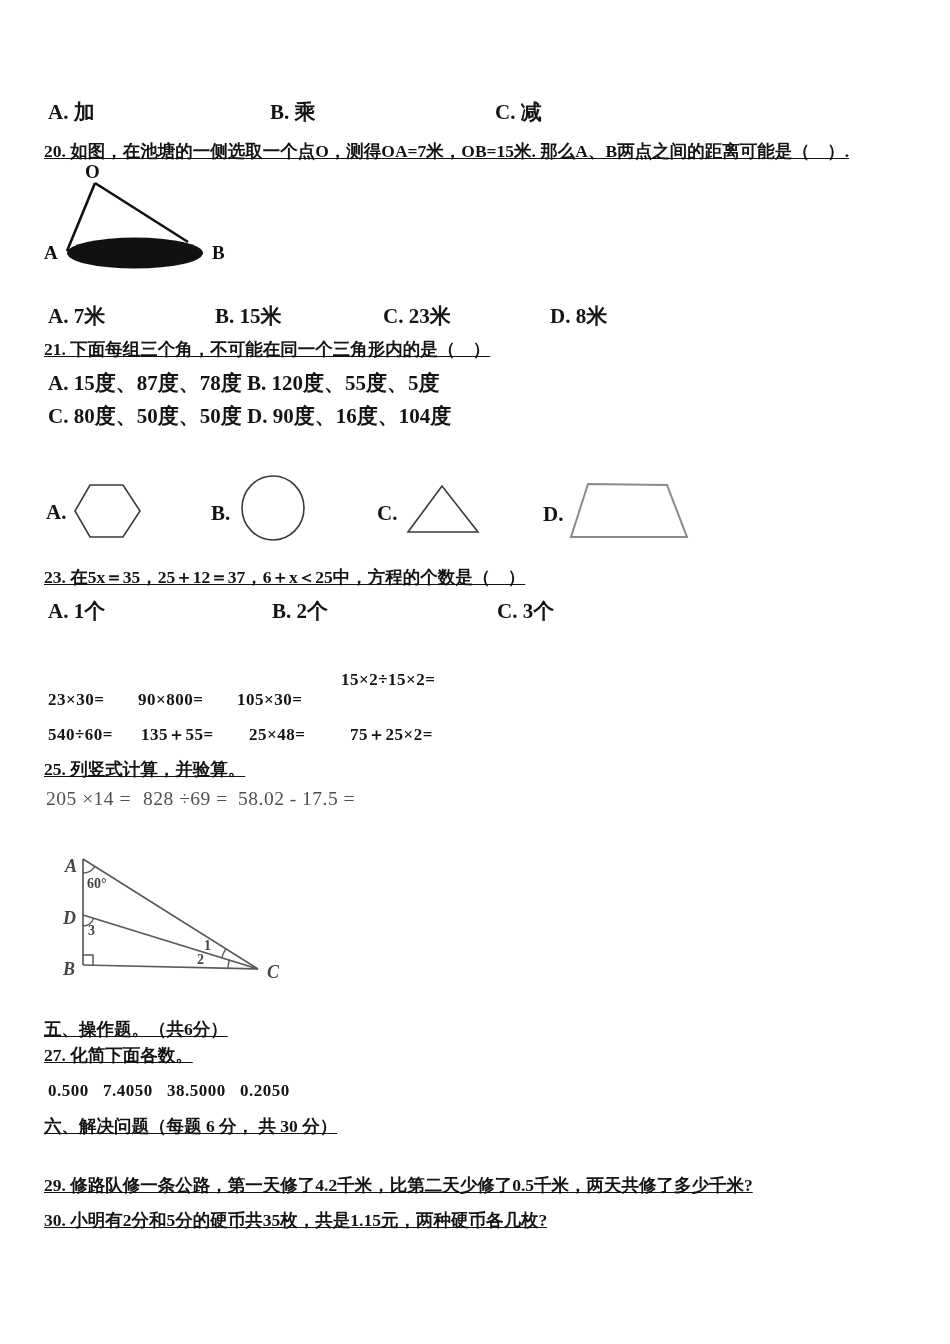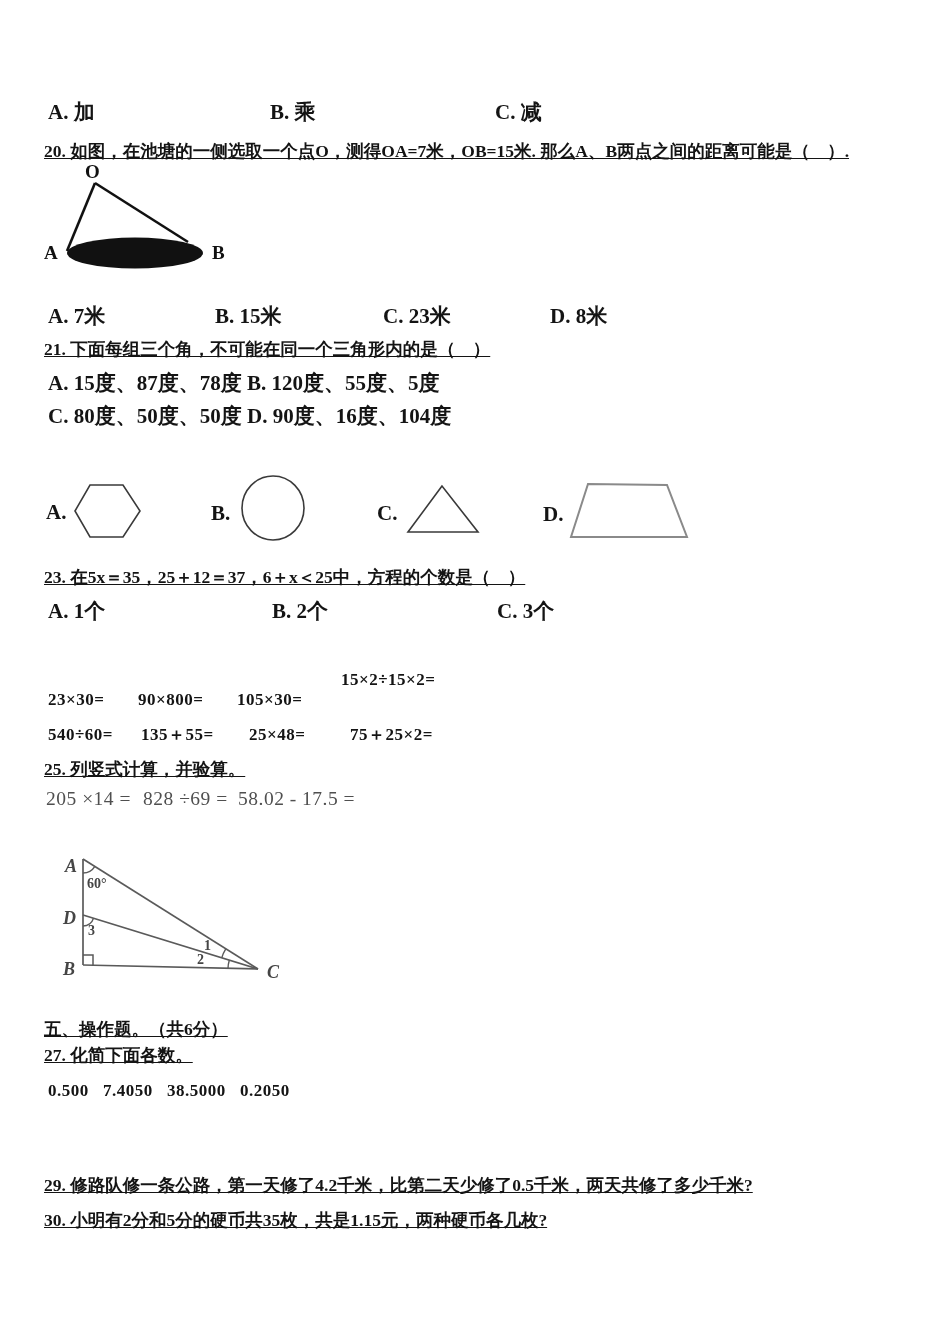--- a/index.html
+++ b/index.html
@@ -104,17 +104,18 @@
   </svg>
 
   <div class="t" style="top:1018px;left:44px">五、操作题。（共6分）</div>
 
   <div class="t" style="top:1044px;left:44px">27. 化简下面各数。</div>
   <span class="calc" style="top:1080px;left:48px">0.500</span>
   <span class="calc" style="top:1080px;left:103px">7.4050</span>
   <span class="calc" style="top:1080px;left:167px">38.5000</span>
   <span class="calc" style="top:1080px;left:240px">0.2050</span>
 
+  <div class="t" style="top:1115px;left:44px">六、解决问题（每题 6 分， 共 30 分）</div>
 
   <div class="t" style="top:1174px;left:44px">29. 修路队修一条公路，第一天修了4.2千米，比第二天少修了0.5千米，两天共修了多少千米?</div>
   <div class="t" style="top:1209px;left:44px">30. 小明有2分和5分的硬币共35枚，共是1.15元，两种硬币各几枚?</div>
 
 </div>
 
 </body></html>

